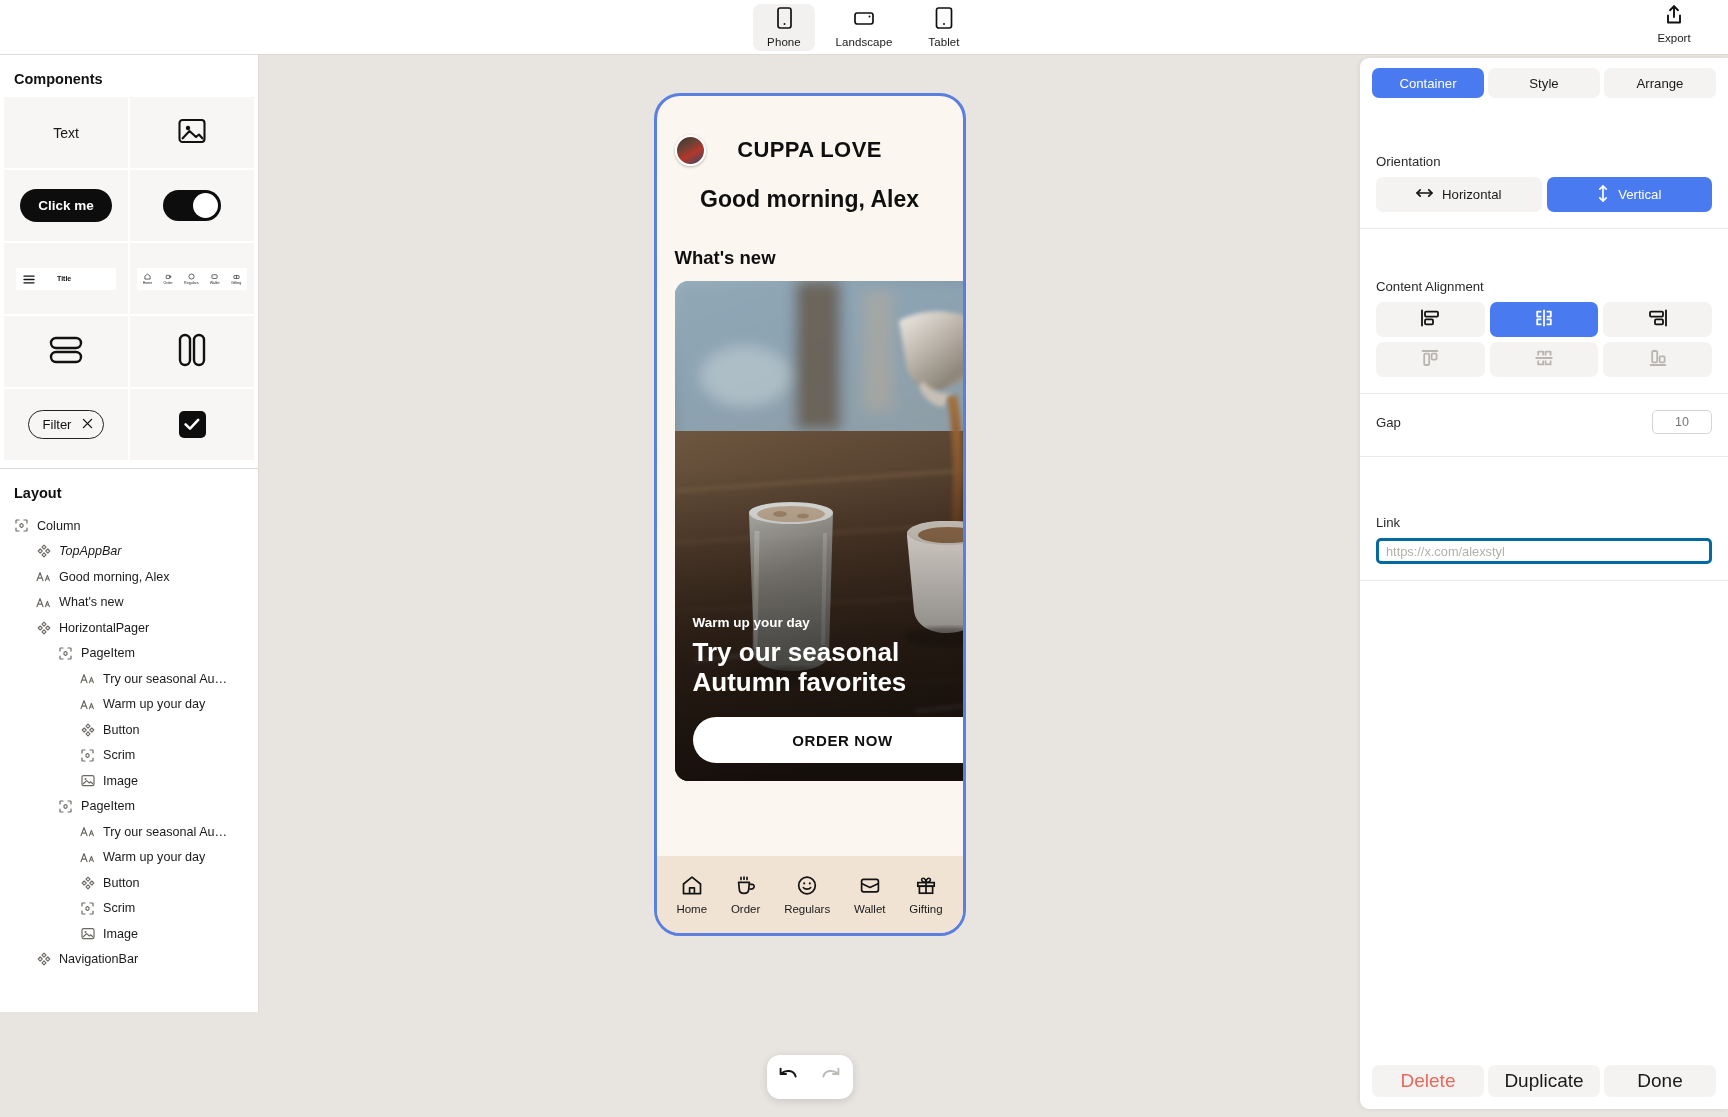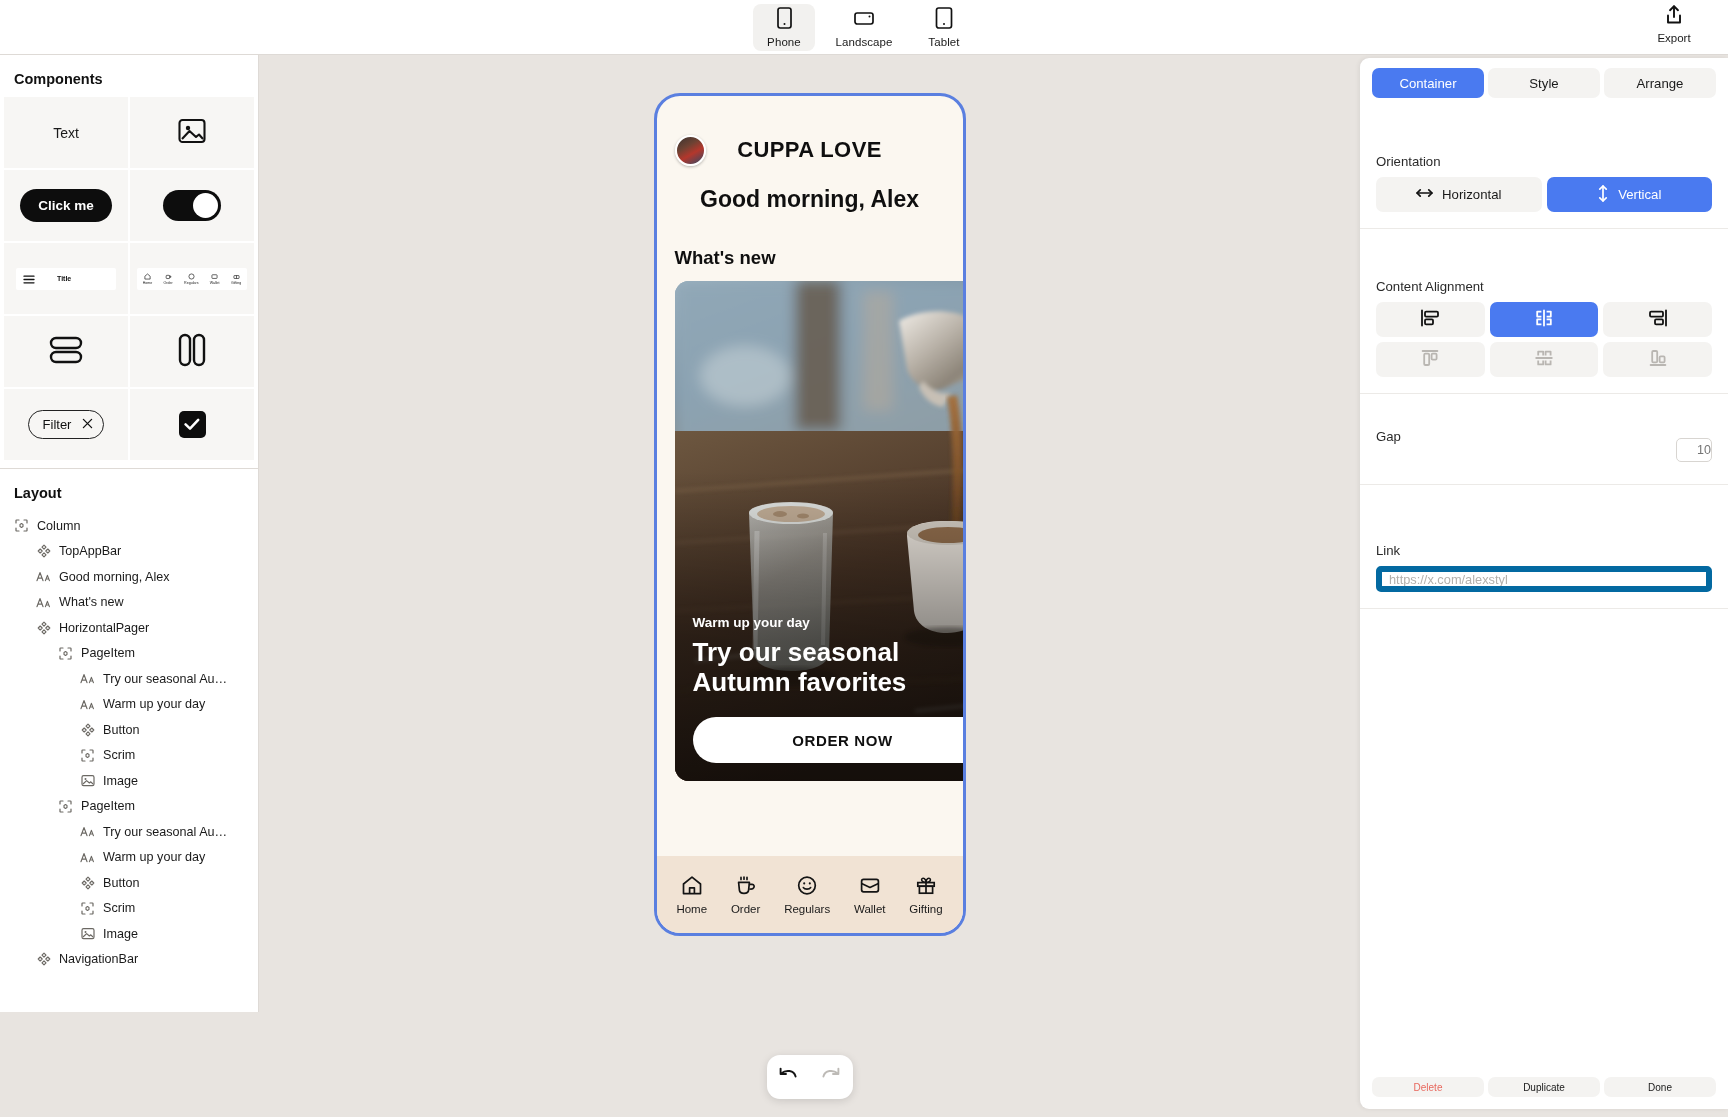--- a/index.html
+++ b/index.html
@@ -199,37 +199,36 @@
   }
   .opt-btn.active { background: #4a7af0; color: #fff; }
   .align-grid { display: grid; grid-template-columns: repeat(3,1fr); gap: 5px; }
   .align-btn {
     height: 35px; border-radius: 7px; background: #f4f3f1;
     display: flex; align-items: center; justify-content: center; cursor: pointer;
   }
   .align-btn.active { background: #4a7af0; }
   .row-between { display: flex; align-items: center; justify-content: space-between; }
   .num-input {
-    width: 36px; height: 24px; border: 1px solid #d8d5d1; border-radius: 5px;
-    font-size: 12.5px; color: #b3b0ac; text-align: right; background: #fff;
+    width: 60px; height: 24px; border: 1px solid #d8d5d1; border-radius: 5px;
+    font-size: 12.5px; color: #b3b0ac; text-align: center; background: #fff;
     font-family: "Liberation Sans", sans-serif;
-    margin-top: 28px;
   }
   .link-input {
-    width: 100%; height: 26px; border: 6px solid #0369a1; border-radius: 5px;
+    width: 100%; height: 26px; border: 3px solid #0369a1; border-radius: 5px;
     font-size: 12.8px; color: #1a1a1a; padding: 0 7px; background: #fff;
     font-family: "Liberation Sans", sans-serif;
   }
   .link-input::placeholder { color: #b3b0ac; }
   .rp-spacer { flex: 1; }
   .rp-footer { display: flex; gap: 4px; padding: 10px 12px 12px 12px; }
   .foot-btn {
-    flex: 1; height: 20px; border-radius: 7px; background: #f4f3f1;
+    flex: 1; height: 32px; border-radius: 7px; background: #f4f3f1;
     display: flex; align-items: center; justify-content: center;
-    font-size: 10px; color: #1a1a1a; cursor: pointer;
+    font-size: 19px; color: #1a1a1a; cursor: pointer;
   }
   .foot-btn.danger { color: #e8685e; }
 </style>
 </head>
 <body>
 
 <div class="app">
 
   <div class="topbar">
     <div class="device-group">
@@ -401,21 +400,21 @@
       <div class="tree" id="tree">
           <div class="tree-row" style="padding-left: 14px;">
             <span class="tree-ico">
               <svg width="13" height="13" viewBox="0 0 13 13">
                 <path d="M1 4 V1.6 A.6.6 0 0 1 1.6 1 H4 M9 1 H11.4 A.6.6 0 0 1 12 1.6 V4 M12 9 V11.4 A.6.6 0 0 1 11.4 12 H9 M4 12 H1.6 A.6.6 0 0 1 1 11.4 V9" fill="none" stroke="#6b6863" stroke-width="1.2" stroke-linecap="round"></path>
                 <path d="M5 5.4 L6.5 4.6 L8 5.4 L8 7.6 L6.5 8.4 L5 7.6 Z" fill="none" stroke="#6b6863" stroke-width="1.1" stroke-linejoin="round"></path>
               </svg>
             </span>
             <span>Column</span>
           </div>
-          <div class="tree-row" style="padding-left: 36px;">
+          <div class="tree-row" style="padding-left: 36px; font-style: italic;">
             <span class="tree-ico">
               <svg width="14" height="14" viewBox="0 0 14 14">
                 <g fill="none" stroke="#6b6863" stroke-width="1.15" stroke-linejoin="round">
                   <path d="M7 1.2 L9 3.2 L7 5.2 L5 3.2 Z"></path>
                   <path d="M3.2 5 L5.2 7 L3.2 9 L1.2 7 Z"></path>
                   <path d="M10.8 5 L12.8 7 L10.8 9 L8.8 7 Z"></path>
                   <path d="M7 8.8 L9 10.8 L7 12.8 L5 10.8 Z"></path>
                 </g>
               </svg>
             </span>

